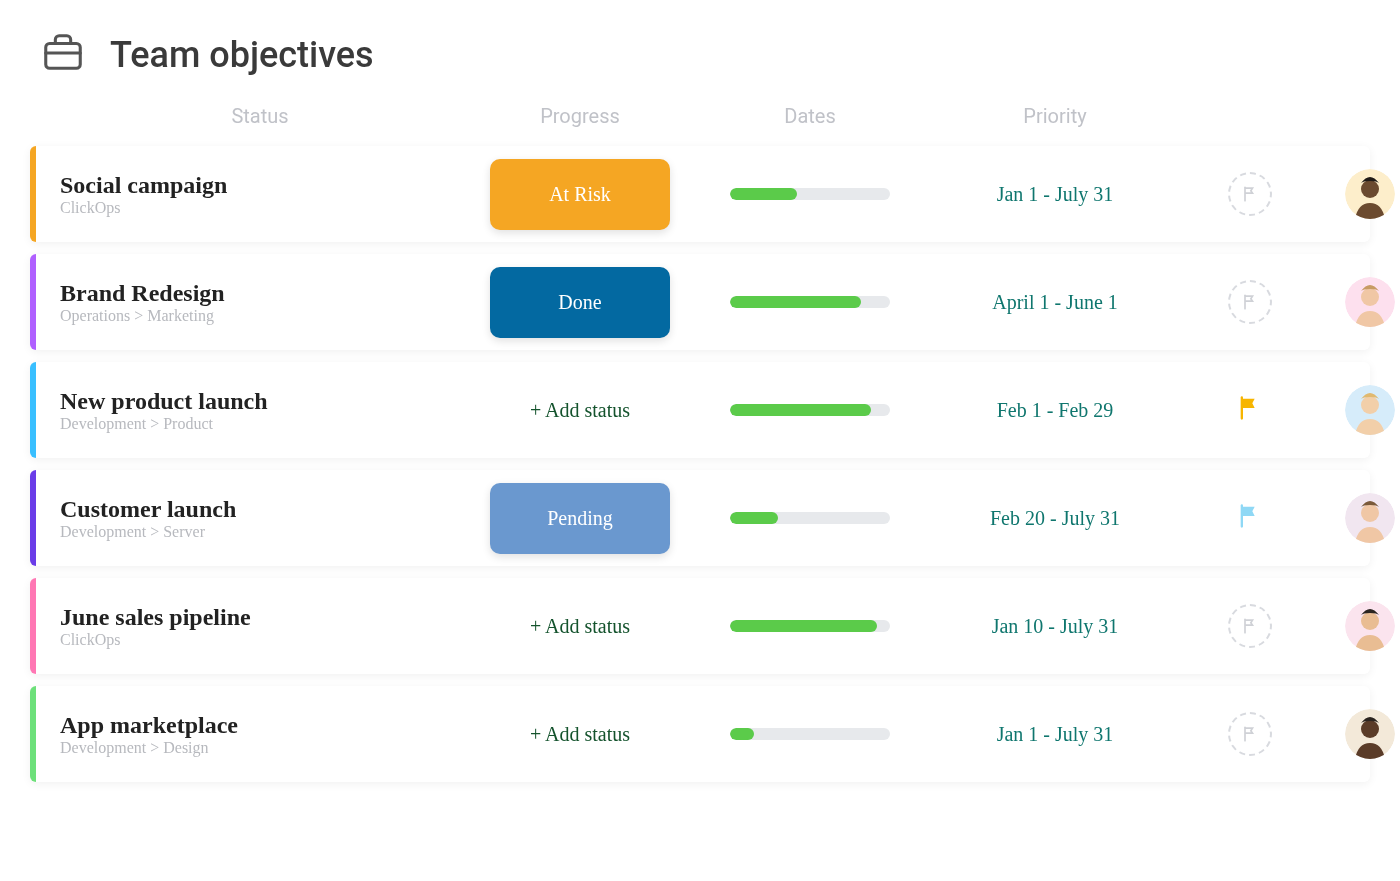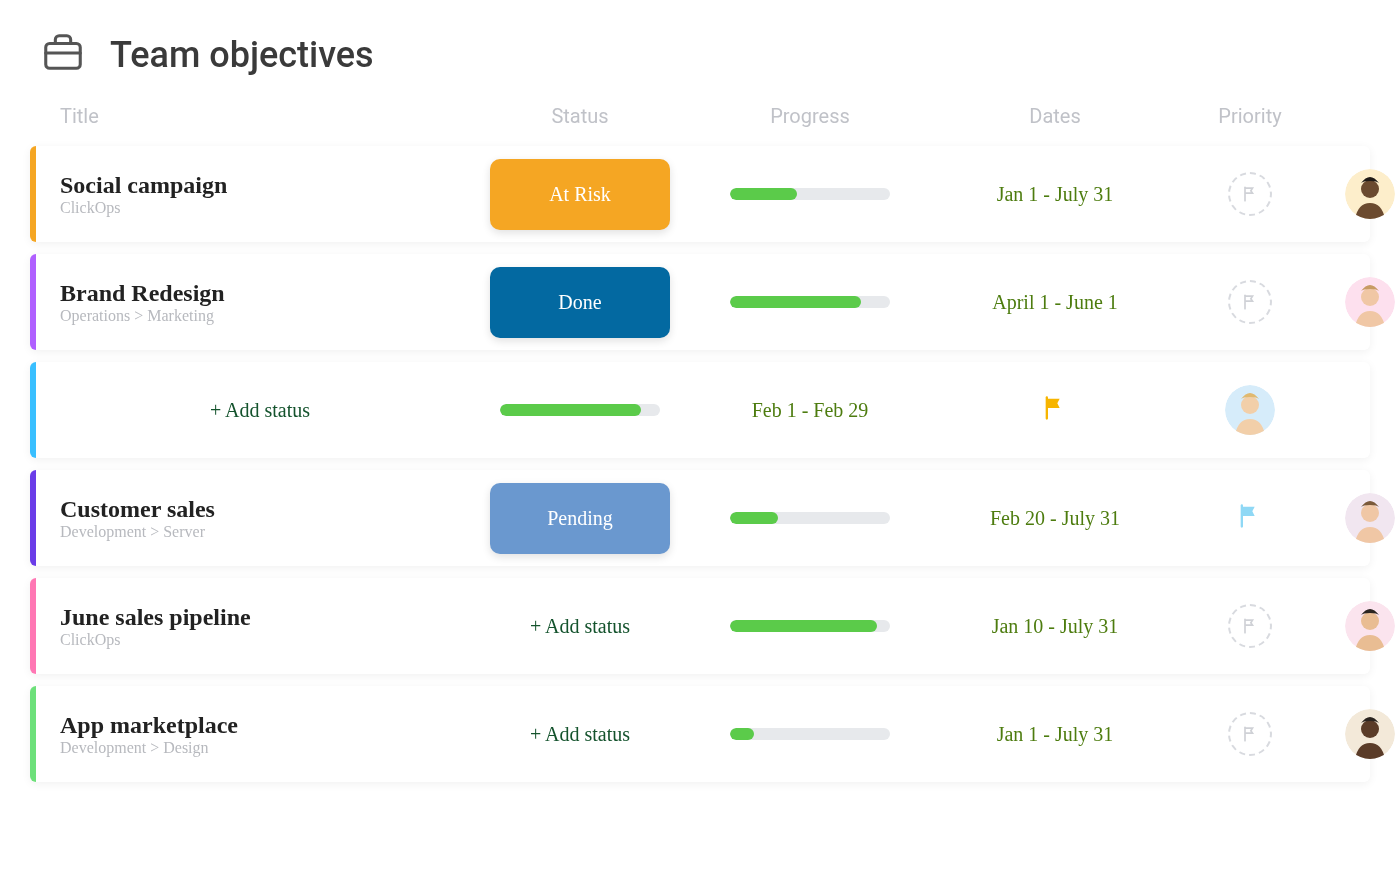--- a/index.html
+++ b/index.html
@@ -86,21 +86,21 @@
     overflow: hidden;
     position: relative;
   }
   .progress-fill {
     height: 100%;
     background: #5bcb4a;
     border-radius: 999px;
   }
   .dates-cell {
     text-align: center;
-    color: #4d7c0f;
+    color: #0f766e;
     font-size: 20px;
   }
   .priority-cell { display:flex; justify-content:center; }
   .flag-placeholder {
     width: 44px; height: 44px;
     border: 2px dashed #d8dadf;
     border-radius: 50%;
     display: flex; align-items: center; justify-content: center;
   }
   .flag-placeholder svg { width: 20px; height: 20px; stroke:#cfd1d6; fill:none; }
@@ -121,21 +121,20 @@
     <svg viewBox="0 0 24 24" fill="none" stroke="currentColor" stroke-width="1.6" stroke-linecap="round" stroke-linejoin="round">
       <rect x="3" y="7" width="18" height="13" rx="2"></rect>
       <path d="M8 7V5a2 2 0 0 1 2-2h4a2 2 0 0 1 2 2v2"></path>
       <path d="M3 12h18"></path>
     </svg>
   </span>
   <h1 class="header-title">Team objectives</h1>
 </div>
 
 <div class="columns-header">
-  <div class="col-label">Title</div>
   <div class="col-label center">Status</div>
   <div class="col-label center">Progress</div>
   <div class="col-label center">Dates</div>
   <div class="col-label center">Priority</div>
   <div></div>
 </div>
 
 <div class="rows" id="rows">
     <div class="row" style="--accent: #f5a623;">
       <div class="title-cell">
@@ -199,20 +198,24 @@
     <circle cx="25" cy="25" r="25" fill="#fde0ee"></circle>
     <circle cx="25" cy="20" r="9" fill="#f0c7a5"></circle>
     <path d="M16 14 q9 -12 18 0 q-2 -2 -9 -2 t-9 2z" fill="#c79b63"></path>
     <path d="M10 50 q3 -16 15 -16 t15 16 z" fill="#f0c7a5"></path>
     <path d="M14 50 q2 -10 11 -10 t11 10 z" fill="#ffffff" opacity="0.0"></path>
   </svg>
         </span>
       </div>
     </div>
     <div class="row" style="--accent: #39bfff;">
+      <div class="title-cell">
+        <div class="obj-title">New product launch</div>
+        <div class="obj-subtitle">Development &gt; Product</div>
+      </div>
       <div class="status-cell">
         <div class="status-add">+ Add status</div>
       </div>
       <div class="progress-cell">
         <div class="progress-track">
           <div class="progress-fill" style="width: 88%;"></div>
         </div>
       </div>
       <div class="dates-cell">Feb 1 - Feb 29</div>
       <div class="priority-cell">
@@ -228,21 +231,21 @@
     <circle cx="25" cy="20" r="9" fill="#f2cfa9"></circle>
     <path d="M16 14 q9 -12 18 0 q-2 -2 -9 -2 t-9 2z" fill="#e0b970"></path>
     <path d="M10 50 q3 -16 15 -16 t15 16 z" fill="#f2cfa9"></path>
     <path d="M14 50 q2 -10 11 -10 t11 10 z" fill="#ffffff" opacity="0.0"></path>
   </svg>
         </span>
       </div>
     </div>
     <div class="row" style="--accent: #6a3ce8;">
       <div class="title-cell">
-        <div class="obj-title">Customer sales</div>
+        <div class="obj-title">Customer launch</div>
         <div class="obj-subtitle">Development &gt; Server</div>
       </div>
       <div class="status-cell">
         <div class="status-badge" style="background: rgb(106, 152, 207);">Pending</div>
       </div>
       <div class="progress-cell">
         <div class="progress-track">
           <div class="progress-fill" style="width: 30%;"></div>
         </div>
       </div>

